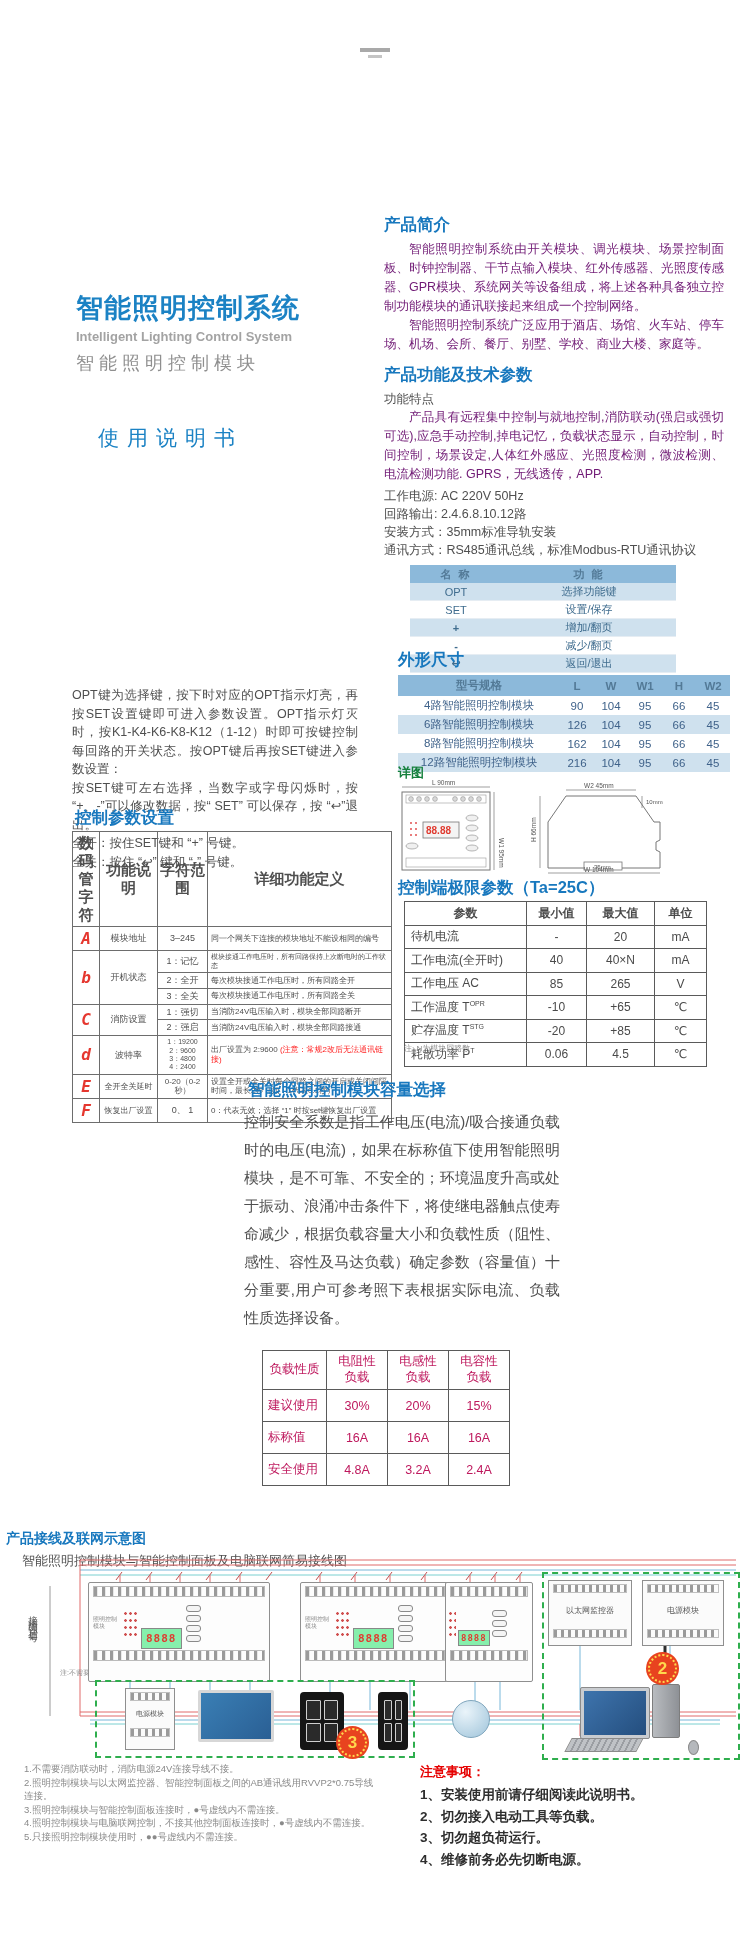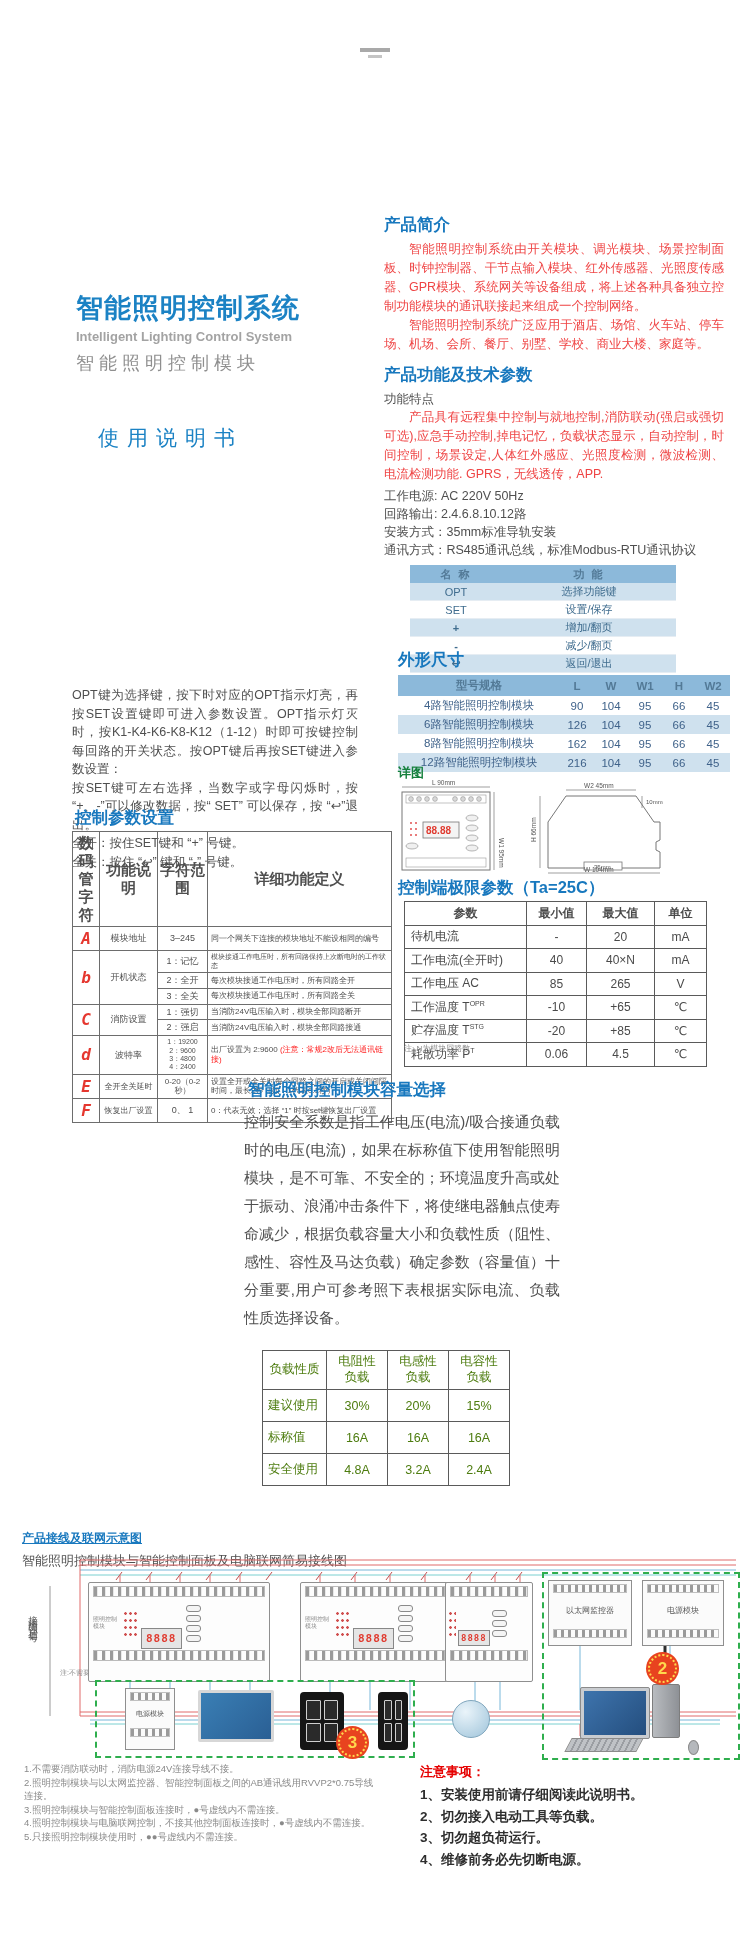--- a/index.html
+++ b/index.html
@@ -12,21 +12,21 @@
   .dash2{width:14px;height:3px;background:#c4c4c4;margin:0 auto;}
   
   #brand{left:76px;top:290px;width:300px;}
   #brand .cn{font-size:27px;font-weight:bold;color:#1b82c4;letter-spacing:1px;}
   #brand .en{font-size:13px;font-weight:bold;color:#a3a3a3;margin-top:3px;}
   #brand .sub{font-size:18px;color:#8f8f8f;letter-spacing:5px;margin-top:7px;}
   #manual{left:98px;top:424px;font-size:21px;color:#1b82c4;letter-spacing:8px;}
   
   #rcol{left:384px;top:214px;width:340px;}
   h2.blue{font-size:16.5px;font-weight:bold;color:#1878be;margin:0 0 4px 0;}
-  p.body{font-size:12.5px;color:#ef4444;line-height:19px;text-align:justify;text-indent:2em;margin:0;}
+  p.body{font-size:12.5px;color:#701a75;line-height:19px;text-align:justify;text-indent:2em;margin:0;}
   .specline{font-size:12.5px;line-height:18px;color:#4f4f4f;}
   #keypad-wrap{margin:6px 0 0 26px;width:266px;}
   table{border-collapse:collapse;}
   #keypad{width:266px;font-size:11px;color:#3f6c8e;}
   #keypad th{background:#8cb9da;color:#537a97;font-weight:bold;height:16px;letter-spacing:2px;}
   #keypad td{text-align:center;height:14.5px;border-bottom:1px solid #e6edf3;}
   #keypad tr.alt td{background:#cfe1ee;}
   #keypad .sym{font-weight:bold;}
   
   #optb{left:72px;top:686px;width:286px;font-size:12.5px;line-height:18.5px;color:#4f4f4f;}
@@ -60,38 +60,38 @@
   #ltable{width:302px;font-size:12px;color:#4a4a4a;table-layout:fixed;}
   #ltable col.l0{width:122px;} #ltable col.l1{width:60px;} #ltable col.l2{width:68px;} #ltable col.l3{width:52px;}
   #ltable th,#ltable td{border:1px solid #5a5a5a;height:20.5px;text-align:center;}
   #ltable td.lab{text-align:left;padding-left:6px;}
   #ltable sup{font-size:7px;}
   #lim-note{left:404px;top:1043px;font-size:8px;color:#8a8a8a;}
   
   #cap-h{left:248px;top:1079px;}
   #cap-p{left:244px;top:1108px;width:316px;font-size:15px;line-height:28px;text-align:justify;color:#4f4f4f;}
   #cap-t{left:262px;top:1350px;}
-  #ctable{width:247px;font-size:12.5px;color:#4d7c0f;table-layout:fixed;}
+  #ctable{width:247px;font-size:12.5px;color:#be185d;table-layout:fixed;}
   #ctable col{width:61px;} #ctable col.f{width:64px;}
   #ctable th,#ctable td{border:1px solid #5a5a5a;text-align:center;}
   #ctable th{height:36px;font-weight:normal;line-height:1.25;}
   #ctable td{height:29px;}
   #ctable td.lab{text-align:left;padding-left:5px;}
   
-  #wir-h{left:22px;top:1530px;font-size:12px;font-weight:bold;color:#1878be;text-decoration:underline;}
+  #wir-h{left:6px;top:1530px;font-size:14px;font-weight:bold;color:#1878be;}
   #wir-sub{left:22px;top:1552px;font-size:13px;color:#4f4f4f;}
   #diagram{left:20px;top:1556px;width:720px;height:211px;}
   #diagram svg{position:absolute;left:0;top:0;z-index:0;}
   .dev{position:absolute;z-index:1;}
   .module{background:#fdfdfd;border:1px solid #8f8f8f;border-radius:2px;box-sizing:border-box;}
   .m-term{height:9px;margin:3px 4px 2px 4px;background:repeating-linear-gradient(90deg,#9a9a9a 0 3px,#e8e8e8 3px 4px,transparent 4px 8px);border:1px solid #bbb;}
   .m-mid{display:flex;align-items:center;gap:4px;padding:4px 4px;height:48px;box-sizing:border-box;}
   .m-label{font-size:6px;color:#8a8a8a;width:26px;line-height:1.2;}
   .m-leds{width:14px;height:26px;background-image:radial-gradient(circle,#d05050 1px,transparent 1.6px);background-size:5px 7px;}
-  .m-disp{background:#e5e5e5;border:1px solid #888;color:#e03a2f;font-family:"DejaVu Sans Mono",monospace;font-weight:bold;font-size:11px;padding:3px 4px;letter-spacing:1px;margin-top:30px;}
+  .m-disp{background:#86efac;border:1px solid #888;color:#e03a2f;font-family:"DejaVu Sans Mono",monospace;font-weight:bold;font-size:11px;padding:3px 4px;letter-spacing:1px;margin-top:30px;}
   .m-btns{display:flex;flex-direction:column;gap:3px;}
   .m-btns i{display:block;width:13px;height:5px;border:1px solid #8a8a8a;border-radius:3px;background:#f4f4f4;}
   .gbox{border:2px dashed #2fae4e;box-sizing:border-box;background:transparent;}
   .flatmod{background:#fbfbfb;border:1px solid #8f8f8f;box-sizing:border-box;text-align:center;}
   .flatmod .fm-term{height:7px;margin:3px 4px;background:repeating-linear-gradient(90deg,#9a9a9a 0 3px,transparent 3px 7px);border:1px solid #c0c0c0;}
   .fm-name{font-size:8px;color:#555;margin-top:12px;}
   .touch{background:linear-gradient(135deg,#3a7fb5,#2a5f94);border:3px solid #d7d7d7;border-radius:2px;box-sizing:border-box;}
   .panel{background:#161616;border-radius:4px;box-sizing:border-box;display:grid;grid-template-columns:1fr 1fr;gap:3px;padding:8px 6px;}
   .panel i{border:1px solid #cfcfcf;background:#2a2a2a;border-radius:1px;}
   .rounddev{border-radius:50%;background:radial-gradient(circle at 35% 30%,#eaf4fa,#9fc4da);border:1px solid #7fa6bd;}

